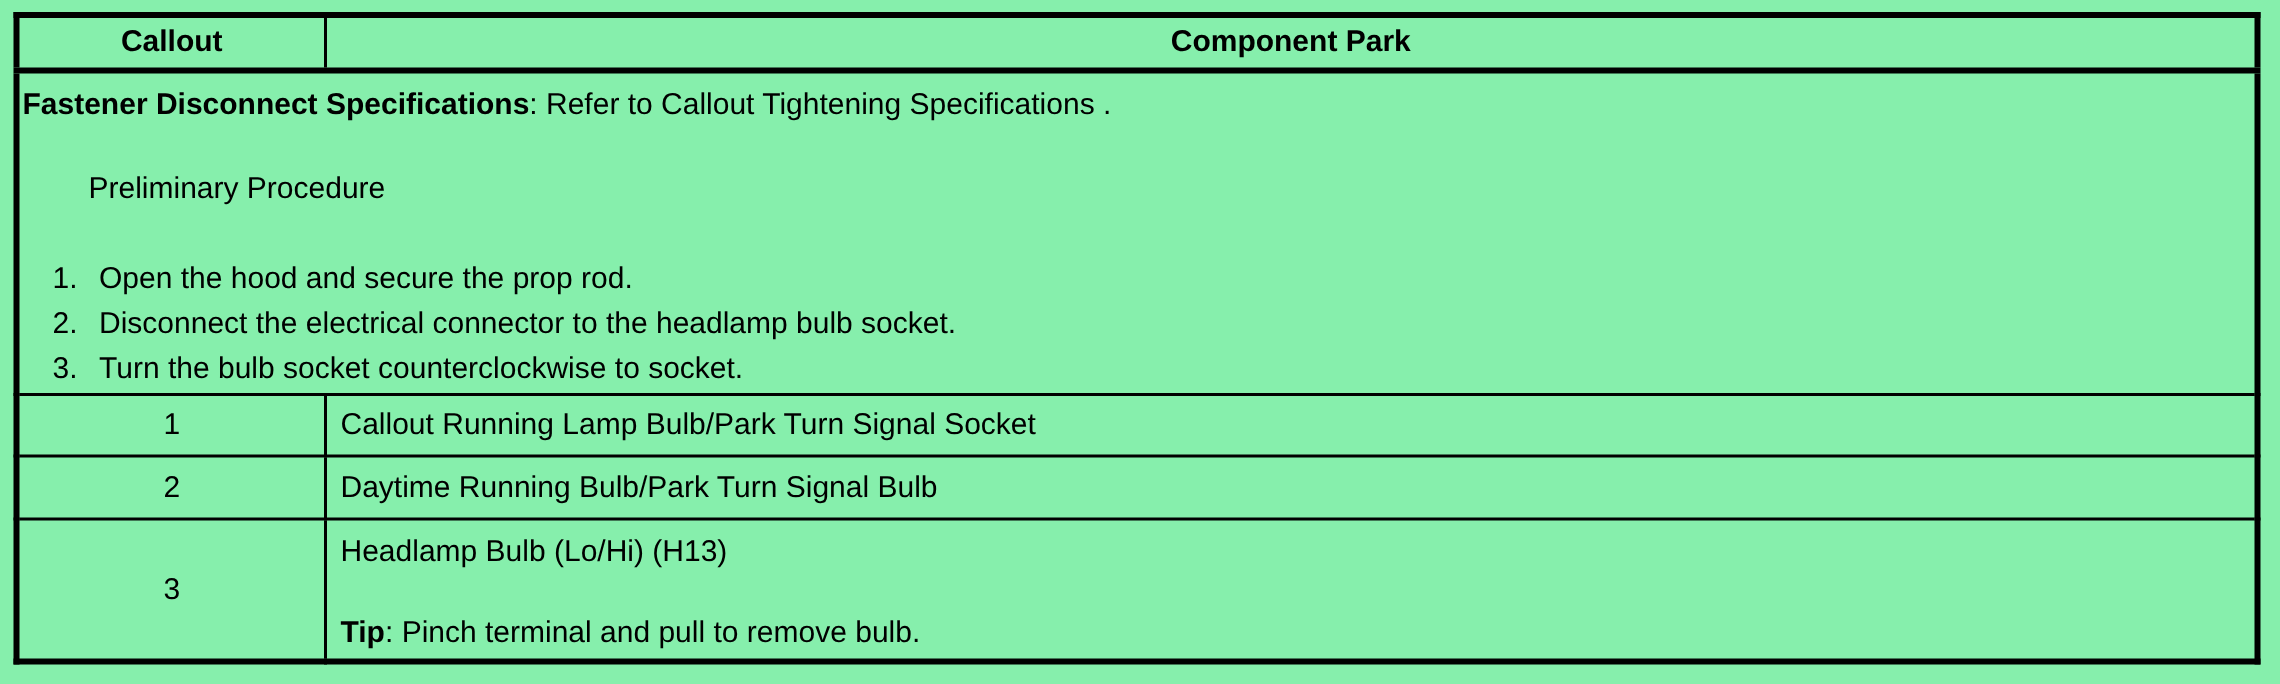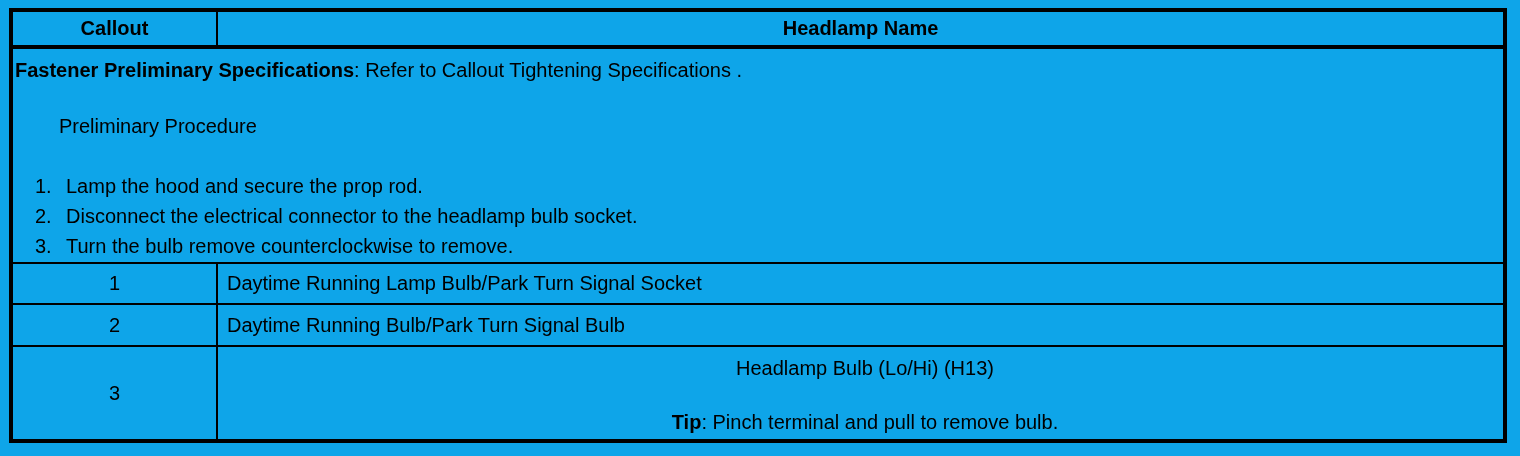--- a/index.html
+++ b/index.html
@@ -7,21 +7,21 @@
     padding: 0;
     background: #ffffff;
     color: #000000;
     font-family: "Liberation Sans", sans-serif;
   }
   .page {
     width: 1520px;
     height: 456px;
     box-sizing: border-box;
     padding: 8px 9px;
-    background: #0ea5e9;
+    background: #86efac;
   }
   table.spec-table {
     width: 1498px;
     border-collapse: collapse;
     table-layout: fixed;
     border: 4px solid #000000;
     font-size: 20px;
     color: #000000;
   }
   th, td {
@@ -67,63 +67,62 @@
     vertical-align: middle;
     padding-left: 9px;
   }
   tr.row-1 td { height: 41px; }
   tr.row-2 td { height: 42px; }
   tr.row-3 td { height: 95px; }
   td.component-cell.multi {
     vertical-align: top;
     padding-top: 8px;
     line-height: 26px;
-    text-align: center;
   }
   .tip-line { margin: 28px 0 0 0; }
   p { margin: 0; }
 </style>
 </head>
 <body>
 
 <div class="page">
   <table class="spec-table">
     <colgroup>
       <col class="col-callout">
       <col>
     </colgroup>
     <tbody>
       <tr class="header-row">
         <th>Callout</th>
-        <th>Headlamp Name</th>
+        <th>Component Park</th>
       </tr>
 
       <tr>
         <td class="intro-cell" colspan="2">
           <p class="spec-line">
-            <span class="bold">Fastener Preliminary Specifications</span><span>: Refer to Callout Tightening Specifications .</span>
+            <span class="bold">Fastener Disconnect Specifications</span><span>: Refer to Callout Tightening Specifications .</span>
           </p>
           <p class="procedure-heading">Preliminary Procedure</p>
           <div class="steps">
             <div class="step">
-              <span class="step-num">1.</span><span>Lamp the hood and secure the prop rod.</span>
+              <span class="step-num">1.</span><span>Open the hood and secure the prop rod.</span>
             </div>
             <div class="step">
               <span class="step-num">2.</span><span>Disconnect the electrical connector to the headlamp bulb socket.</span>
             </div>
             <div class="step">
-              <span class="step-num">3.</span><span>Turn the bulb remove counterclockwise to remove.</span>
+              <span class="step-num">3.</span><span>Turn the bulb socket counterclockwise to socket.</span>
             </div>
           </div>
         </td>
       </tr>
 
       <tr class="row-1">
         <td class="callout-cell">1</td>
-        <td class="component-cell">Daytime Running Lamp Bulb/Park Turn Signal Socket</td>
+        <td class="component-cell">Callout Running Lamp Bulb/Park Turn Signal Socket</td>
       </tr>
 
       <tr class="row-2">
         <td class="callout-cell">2</td>
         <td class="component-cell">Daytime Running Bulb/Park Turn Signal Bulb</td>
       </tr>
 
       <tr class="row-3">
         <td class="callout-cell">3</td>
         <td class="component-cell multi">

